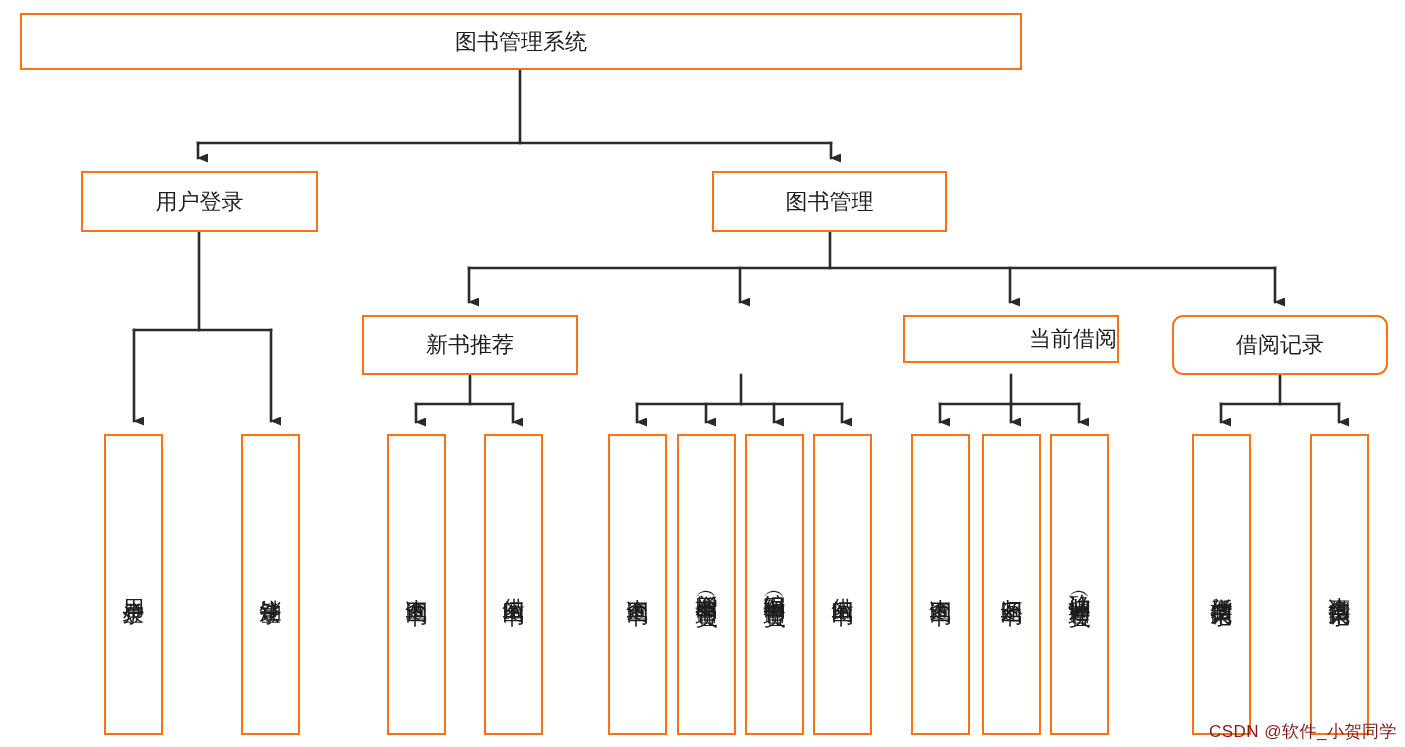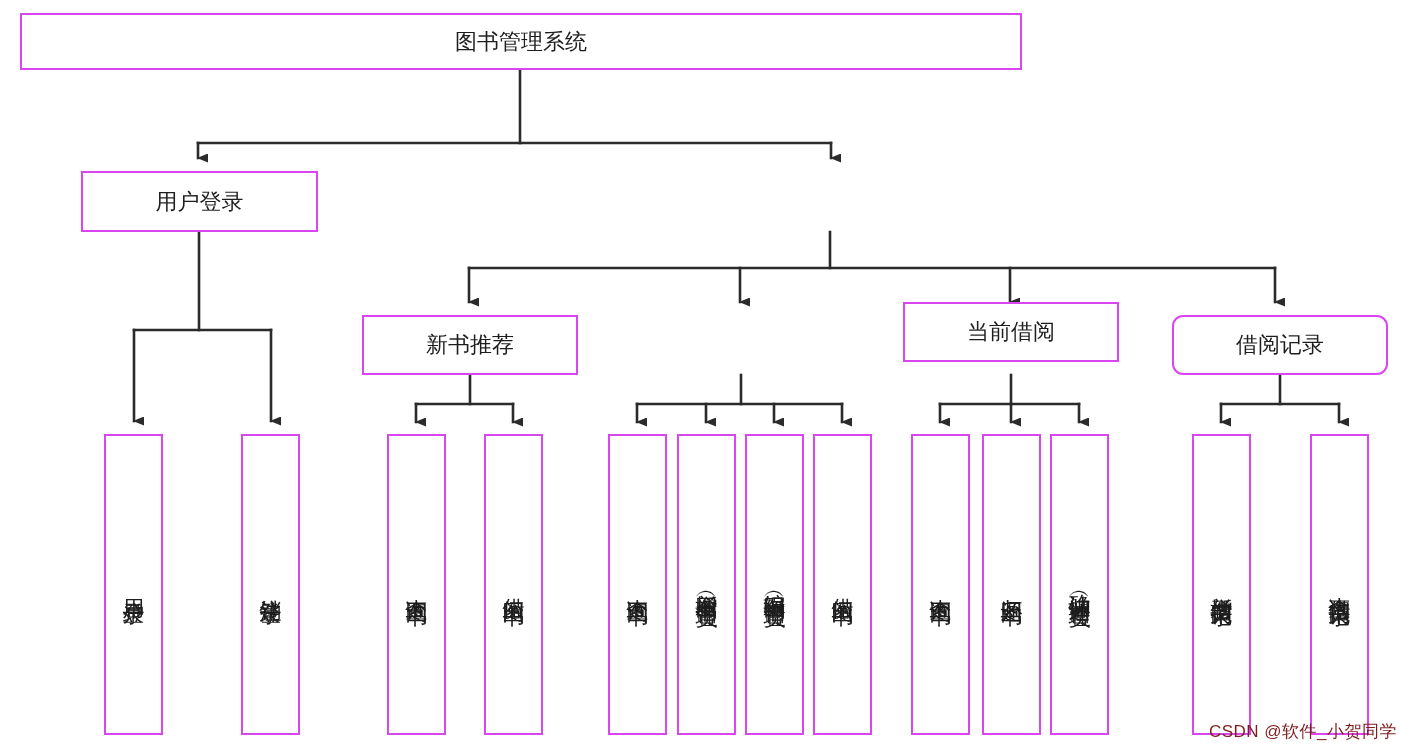--- a/index.html
+++ b/index.html
@@ -21,21 +21,21 @@
     position: absolute;
     left: 0;
     top: 0;
     width: 1405px;
     height: 747px;
   }
   .node {
     position: absolute;
     box-sizing: border-box;
     background: #ffffff;
-    border: 2px solid #d946ef;
+    border: 2px solid #f97316;
     display: flex;
     align-items: center;
     justify-content: center;
     z-index: 3;
   }
   .node-label {
     color: #1d1d1d;
     line-height: 1.05;
     text-align: center;
     white-space: pre;
@@ -121,25 +121,28 @@
     </g>
   </svg>
 
   <div class="node horizontal" id="n-root" style="left: 20px; top: 13px; width: 1002px; height: 57px;">
     <span class="node-label">图书管理系统</span>
   </div>
 
   <div class="node horizontal" id="n-l2_1" style="left: 81px; top: 171px; width: 237px; height: 61px;">
     <span class="node-label">用户登录</span>
   </div>
+  <div class="node horizontal" id="n-l2_2" style="left: 712px; top: 171px; width: 235px; height: 61px;">
+    <span class="node-label">图书管理</span>
+  </div>
 
   <div class="node horizontal" id="n-l3_1" style="left: 362px; top: 315px; width: 216px; height: 60px; align-items: center;">
     <span class="node-label">新书推荐</span>
   </div>
-  <div class="node horizontal" id="n-l3_3" style="left: 903px; top: 302px; width: 216px; height: 60px;">
+  <div class="node horizontal" id="n-l3_3" style="left: 903px; top: 315px; width: 216px; height: 48px; justify-content: flex-end;">
     <span class="node-label">当前借阅</span>
   </div>
   <div class="node horizontal" id="n-l3_4" style="left: 1172px; top: 315px; width: 216px; height: 60px; border-radius: 11px;">
     <span class="node-label">借阅记录</span>
   </div>
 
   <div class="node vertical" id="n-leaf_1" style="left: 104px; top: 434px; width: 59px; height: 301px;">
     <span class="node-label">用户登录</span>
   </div>
   <div class="node vertical" id="n-leaf_2" style="left: 241px; top: 434px; width: 59px; height: 301px;">

